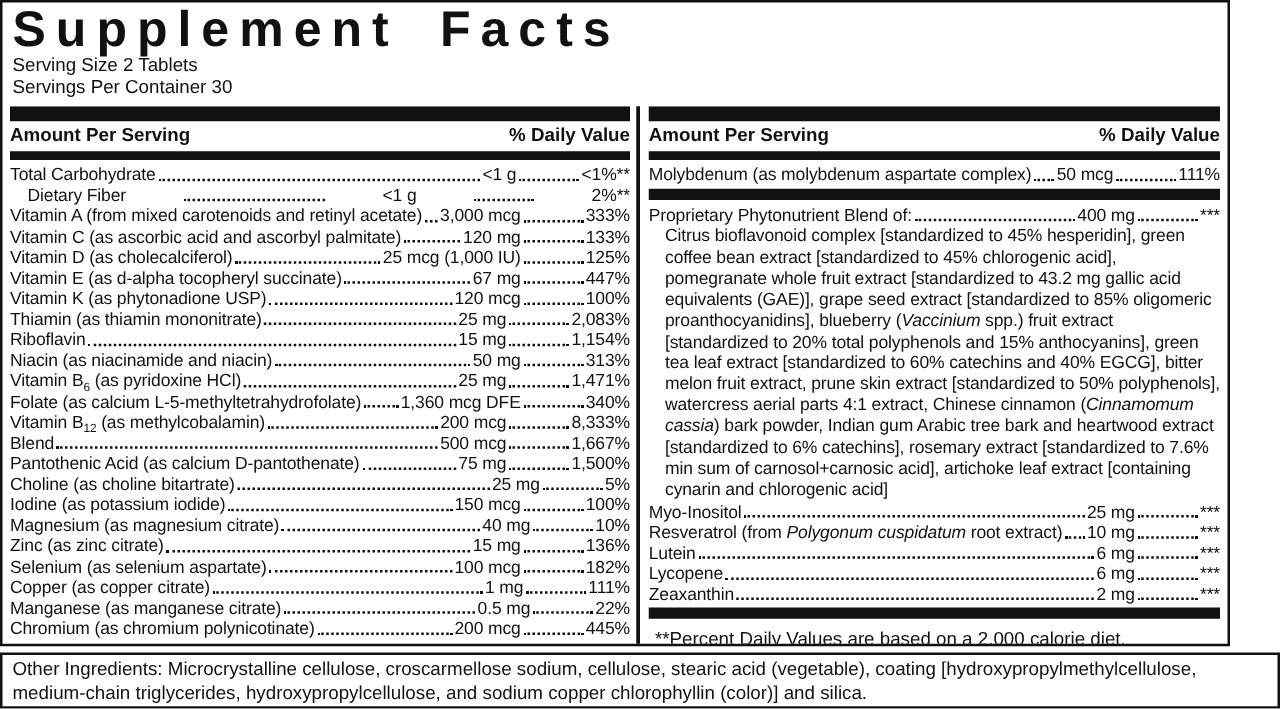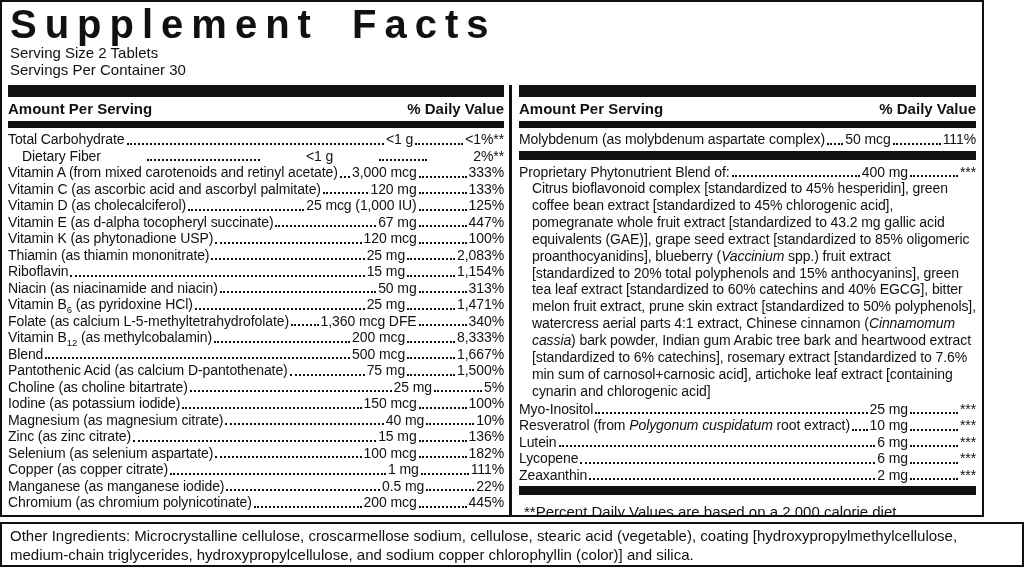--- a/index.html
+++ b/index.html
@@ -220,21 +220,21 @@
               <span class="dv">182%</span>
             </div>
             <div class="trow">
               <span class="nm"><span>Copper (as copper citrate)</span></span>
               <span class="ldr"></span>
               <span class="amt">1 mg</span>
               <span class="ldr l2"></span>
               <span class="dv">111%</span>
             </div>
             <div class="trow">
-              <span class="nm"><span>Manganese (as manganese iodide)</span></span>
+              <span class="nm"><span>Manganese (as manganese citrate)</span></span>
               <span class="ldr"></span>
               <span class="amt">0.5 mg</span>
               <span class="ldr l2"></span>
               <span class="dv">22%</span>
             </div>
             <div class="trow">
               <span class="nm"><span>Chromium (as chromium polynicotinate)</span></span>
               <span class="ldr"></span>
               <span class="amt">200 mcg</span>
               <span class="ldr l2"></span>

